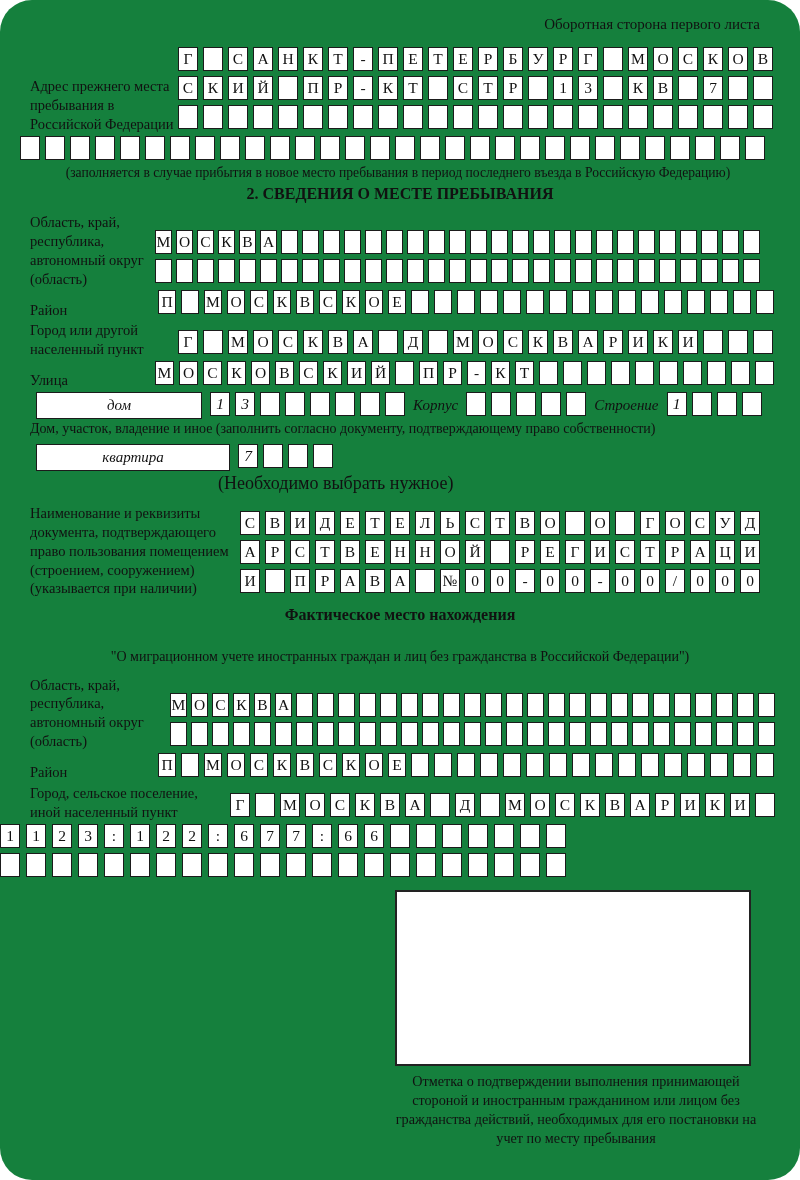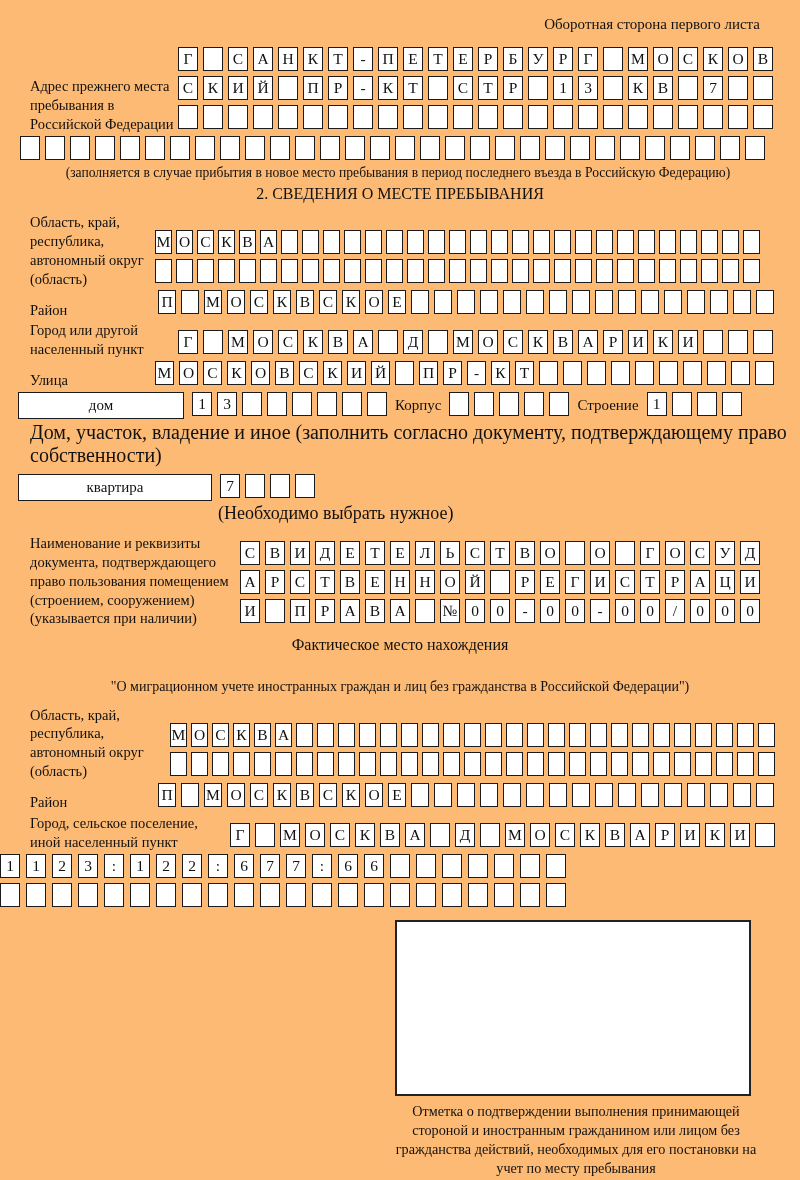--- a/index.html
+++ b/index.html
@@ -1,39 +1,39 @@
 <!DOCTYPE html>
 <html><head>
 <meta charset="utf-8">
 <style>
   html,body{margin:0;padding:0;background:#fff;}
   .page{
-    position:relative;width:800px;height:1180px;margin:0 auto;background:#fdba74;
-    color:#111;font-family:"Liberation Serif","DejaVu Serif",serif;overflow:hidden;
+    position:relative;width:800px;height:1180px;margin:0 auto;background:#15803d;
+    color:#111;font-family:"Liberation Serif","DejaVu Serif",serif;overflow:hidden;border-radius:32px;
   }
   .top-note{ text-align:right;padding:16px 40px 14px 0;font-size:15px;}
   .frow{ display:flex;align-items:flex-end;margin-bottom:2px;}
   .flabel{ font-size:14.5px;line-height:1.3;padding-left:30px;box-sizing:border-box;flex:0 0 auto;}
   .cellcol{ display:flex;flex-direction:column;}
   .cellrow{ display:flex;gap:var(--cg,5px);margin-bottom:5px;}
   .cell{
     flex:0 0 var(--cw,20px);width:var(--cw,20px);height:24px;box-sizing:border-box;
     border:1.6px solid #1b1b1b;display:flex;align-items:center;justify-content:center;
     font-size:15.5px;background:#fff;
   }
   .fullrow{ margin-left:20px;}
   .center-note{ text-align:center;font-size:13.6px;margin:2px 4px 4px 0;}
-  .sec-title{ text-align:center;font-weight:normal;font-size:16px;margin:4px 0 10px 0;}
-  .inline-flex{ display:flex;align-items:flex-start;margin-left:18px;margin-bottom:2px;}
+  .sec-title{ text-align:center;font-weight:bold;font-size:16px;margin:4px 0 10px 0;}
+  .inline-flex{ display:flex;align-items:flex-start;margin-left:36px;margin-bottom:2px;font-style:italic;}
   .wide-box{
     box-sizing:border-box;border:1.6px solid #1b1b1b;height:27px;display:flex;
     align-items:center;justify-content:center;font-size:15px;background:#fff;flex:0 0 auto;
   }
   .inline-label{ font-size:15px;line-height:27px;padding:0 8px;white-space:nowrap;}
-  .caption{ font-size:20px;margin:1px 0 7px 30px;}
+  .caption{ font-size:14px;margin:1px 0 7px 30px;}
   .stay-row{ display:flex;align-items:center;margin-left:30px;font-size:15px;}
   .checkbox{
     box-sizing:border-box;width:22px;height:24px;border:1.6px solid #1b1b1b;display:flex;
     align-items:center;justify-content:center;font-size:15px;margin:0 10px;background:#fff;
   }
   .stay-note{ font-size:18px;margin:2px 0 10px 218px;}
   .fact-note{ text-align:center;font-size:14px;line-height:1.45;}
   .stamp-wrap{ margin:8px 0 0 395px;width:362px;}
   .stamp-box{ box-sizing:border-box;width:356px;height:176px;border:2px solid #222;background:#fff;}
   .stamp-caption{ text-align:center;font-size:14.2px;line-height:1.35;margin-top:6px;}

